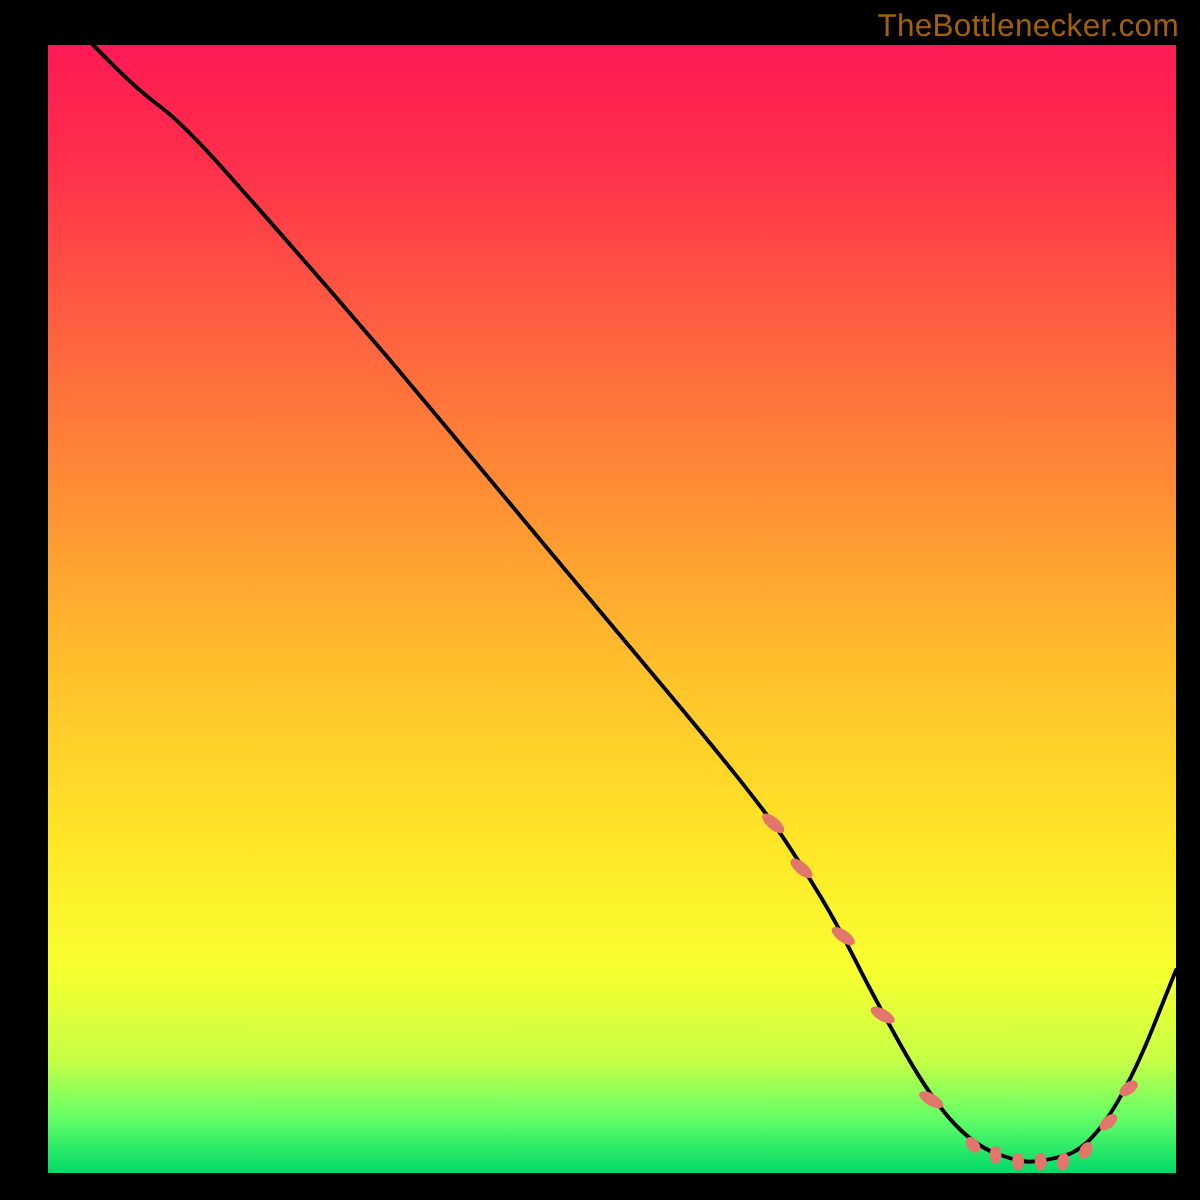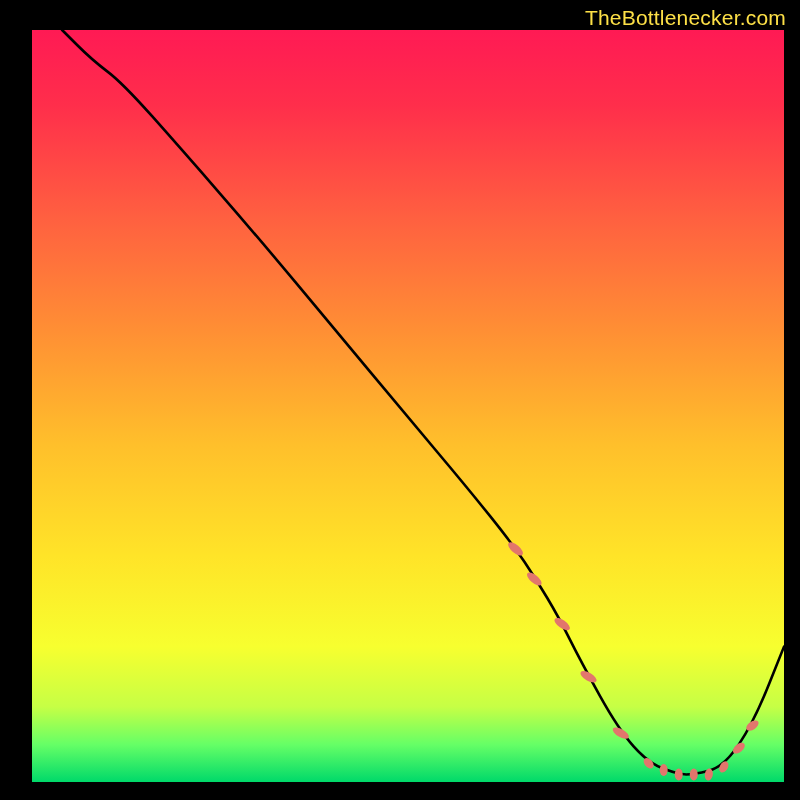--- a/index.html
+++ b/index.html
@@ -16,21 +16,21 @@
     height: 800px;
   }
   #gradient-bg {
     position: absolute;
   }
   #watermark {
     position: absolute;
     font-family: Arial, Helvetica, sans-serif;
     font-size: 21px;
     font-weight: 500;
-    color: #fde047;
+    color: #a16207;
     letter-spacing: 0.2px;
   }
   svg {
     position: absolute;
     top: 0;
     left: 0;
   }
 </style>
 </head>
 <body>

